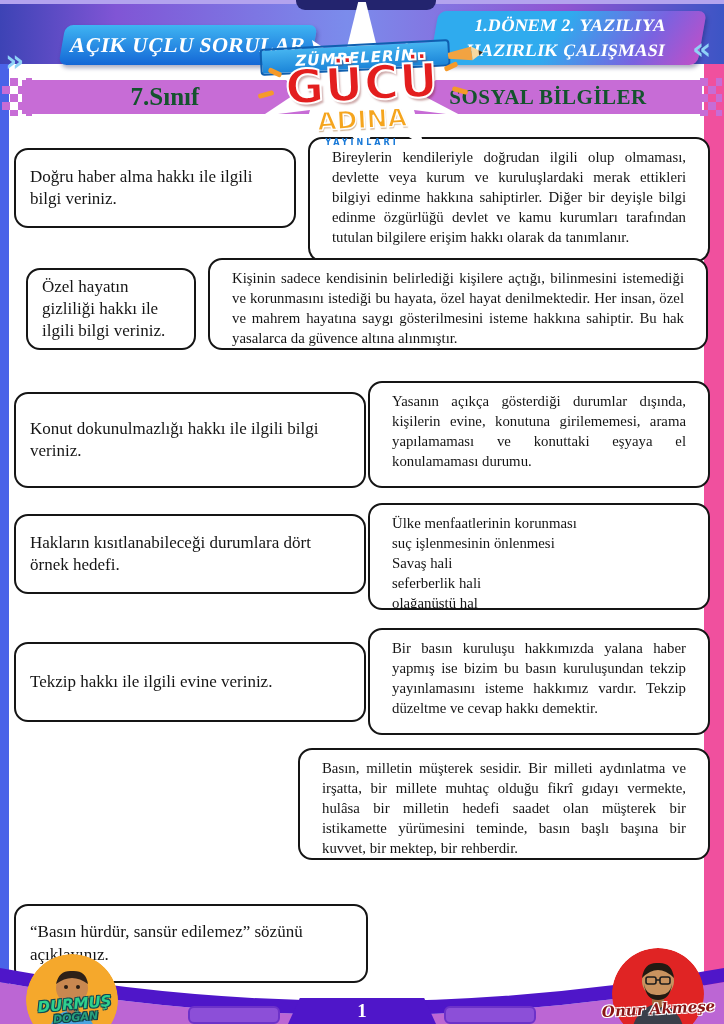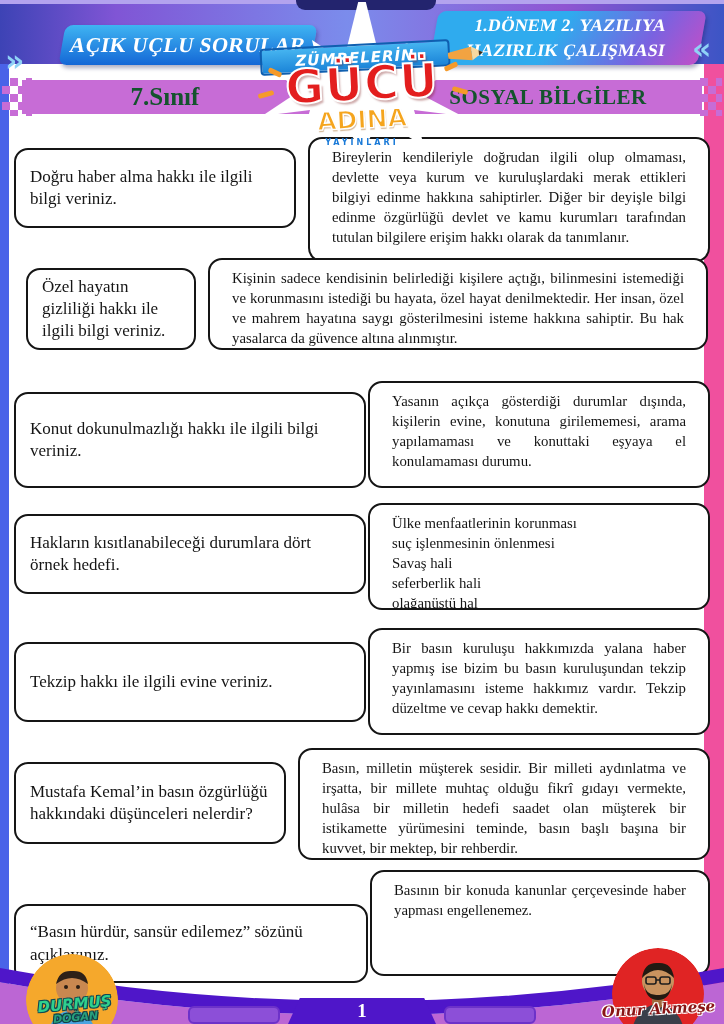--- a/index.html
+++ b/index.html
@@ -149,25 +149,23 @@
   <div class="qbox" style="left:14px; top:514px; width:352px; height:80px;">Hakların kısıtlanabileceği durumlara dört örnek hedefi.</div>
   <div class="abox" style="left:368px; top:503px; width:342px; height:107px; text-align:left;">Ülke menfaatlerinin korunması
 suç işlenmesinin önlenmesi
 Savaş hali
 seferberlik hali
 olağanüstü hal</div>
 
   <div class="qbox" style="left:14px; top:642px; width:352px; height:80px;">Tekzip hakkı ile ilgili evine veriniz.</div>
   <div class="abox" style="left:368px; top:628px; width:342px; height:107px;">Bir basın kuruluşu hakkımızda yalana haber yapmış ise bizim bu basın kuruluşundan tekzip yayınlamasını isteme hakkımız vardır. Tekzip düzeltme ve cevap hakkı demektir.</div>
 
-  <div class="qbox" style="left:14px; top:762px; width:272px; height:82px;">Mustafa Kemal’in basın özgürlüğü hakkındaki düşünceleri nelerdir?</div>
   <div class="abox" style="left:298px; top:748px; width:412px; height:112px;">Basın, milletin müşterek sesidir. Bir milleti aydınlatma ve irşatta, bir millete muhtaç olduğu fikrî gıdayı vermekte, hulâsa bir milletin hedefi saadet olan müşterek bir istikamette yürümesini teminde, basın başlı başına bir kuvvet, bir mektep, bir rehberdir.</div>
 
   <div class="qbox" style="left:14px; top:883px; width:354px; height:79px;margin-top:21px;">“Basın hürdür, sansür edilemez” sözünü açıklayınız.</div>
-  <div class="abox" style="left:370px; top:870px; width:340px; height:106px;">Basının bir konuda kanunlar çerçevesinde haber yapması engellenemez.</div>
 
   <svg class="footer-svg" width="724" height="70" viewBox="0 0 724 70">
     <path d="M0,28 Q362,94 724,28 L724,70 L0,70 Z" fill="#bc66d4"></path>
     <path d="M0,14 Q362,80 724,14 L724,28 Q362,94 0,28 Z" fill="#4f16c9"></path>
   </svg>
   <div class="side-tab side-tab-l"></div>
   <div class="side-tab side-tab-r"></div>
   <div class="pageno-trap">
     <span class="pageno">1</span>
   </div>

